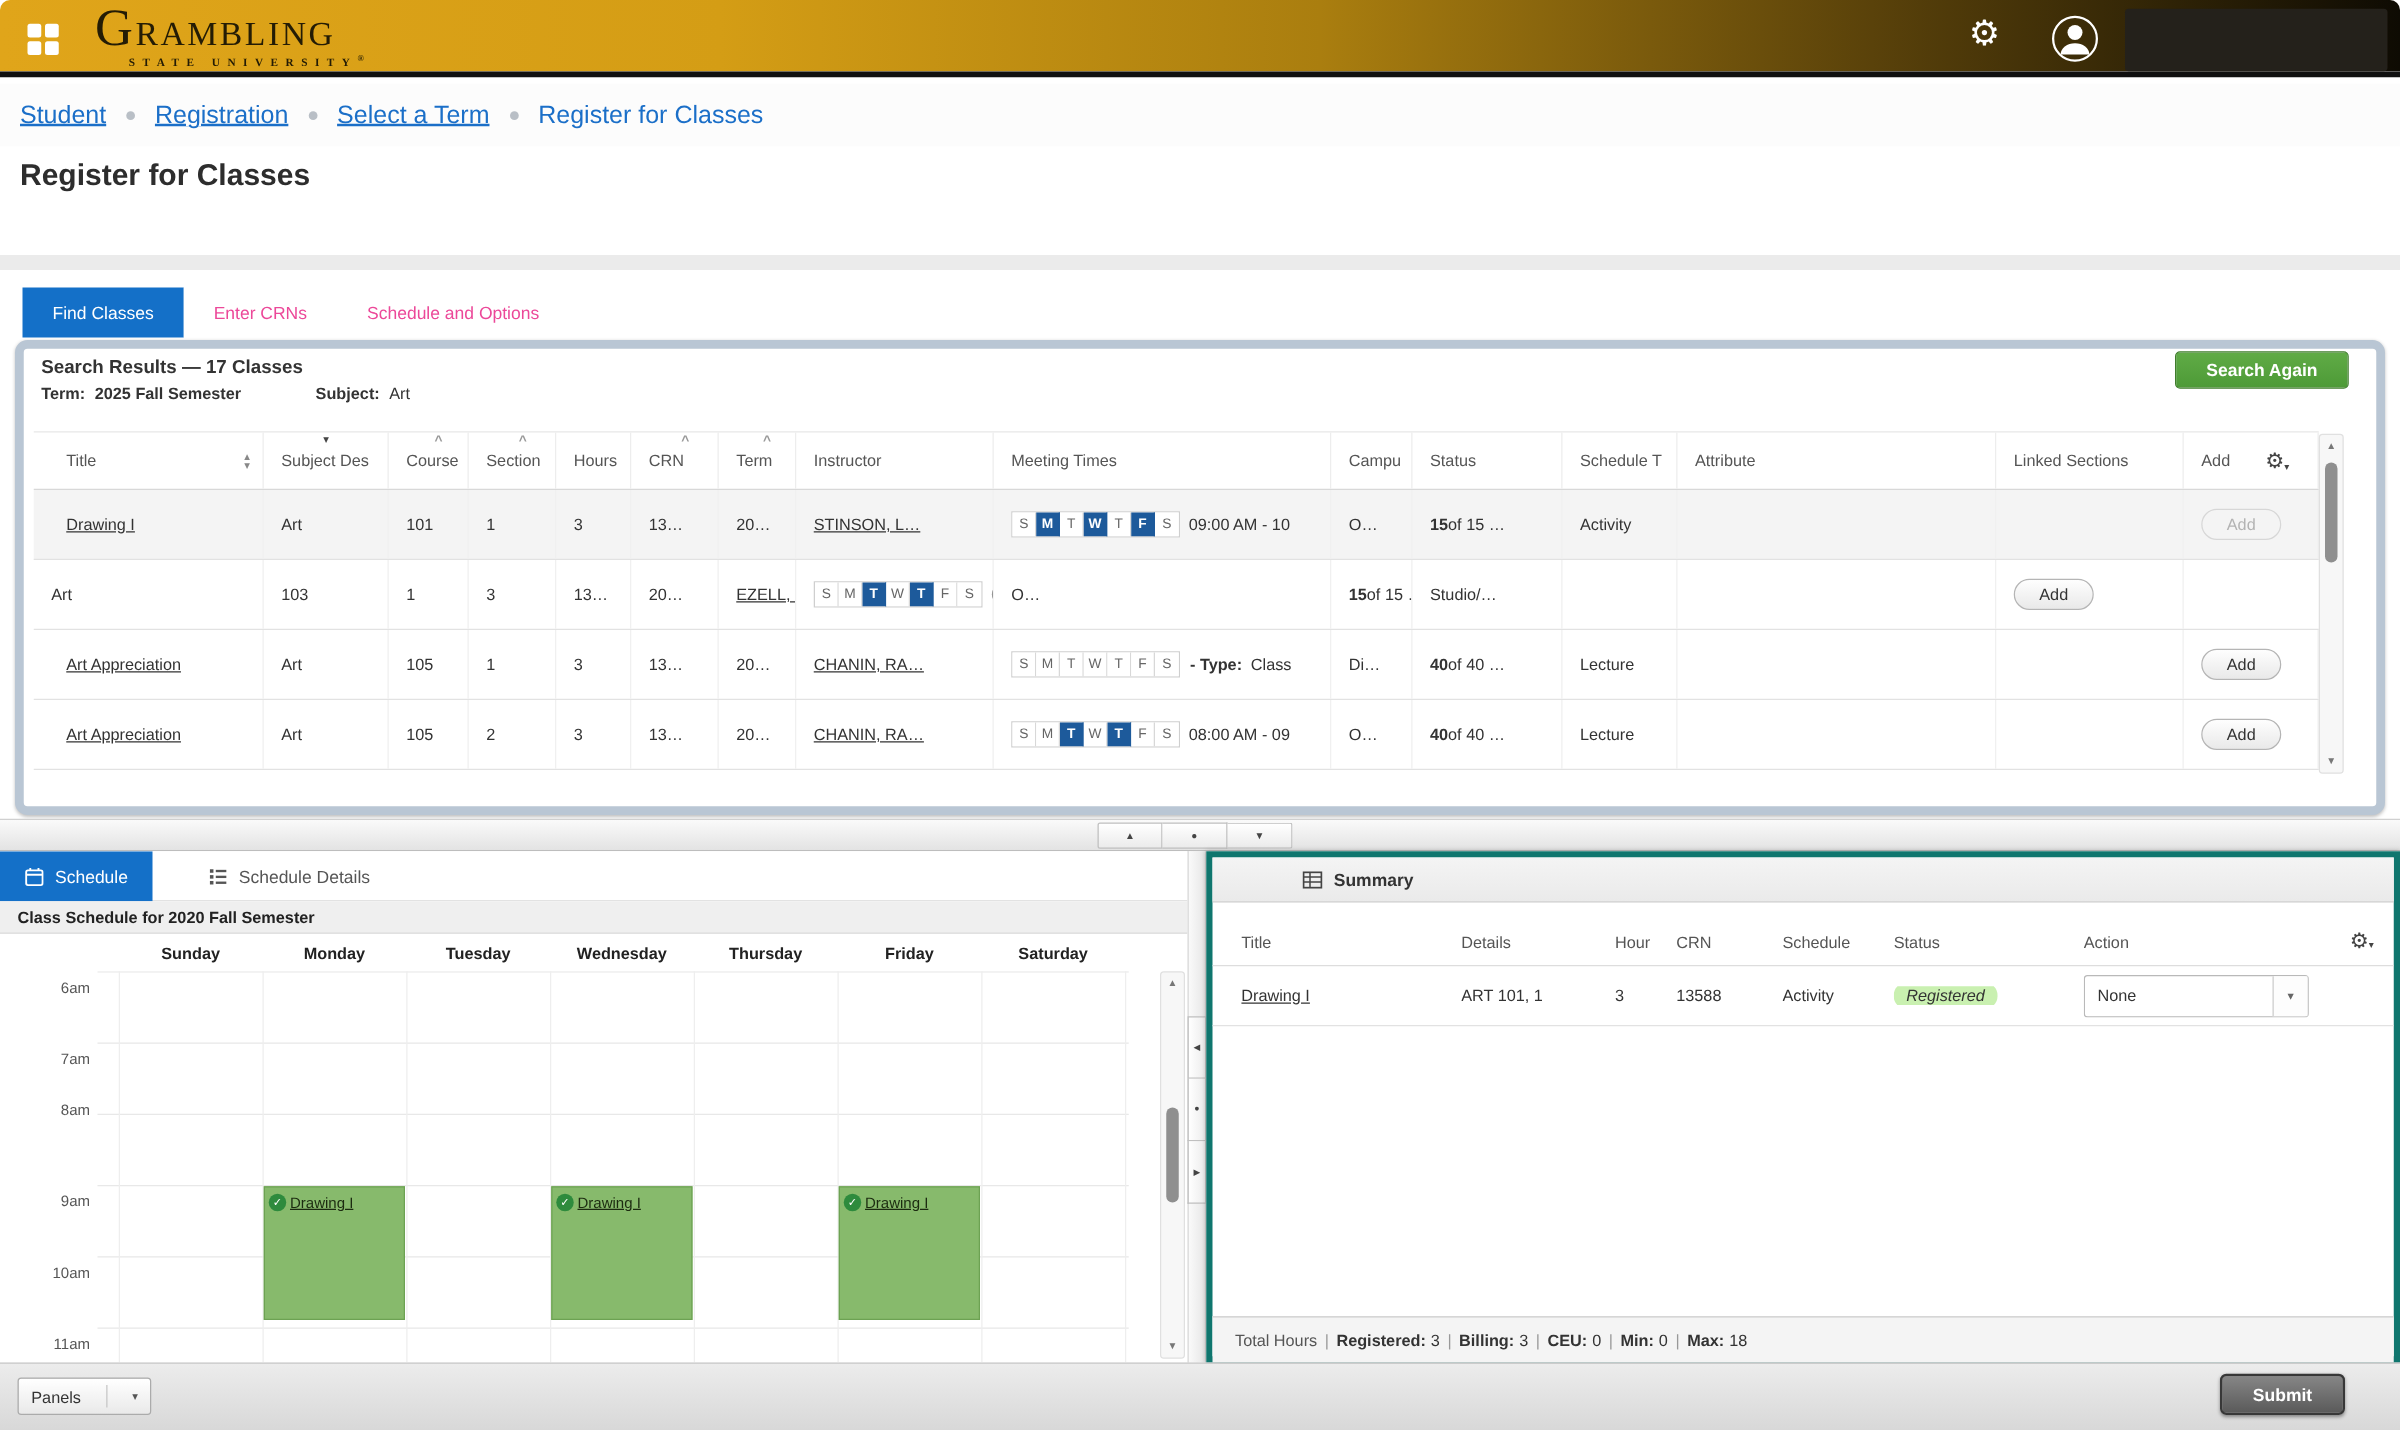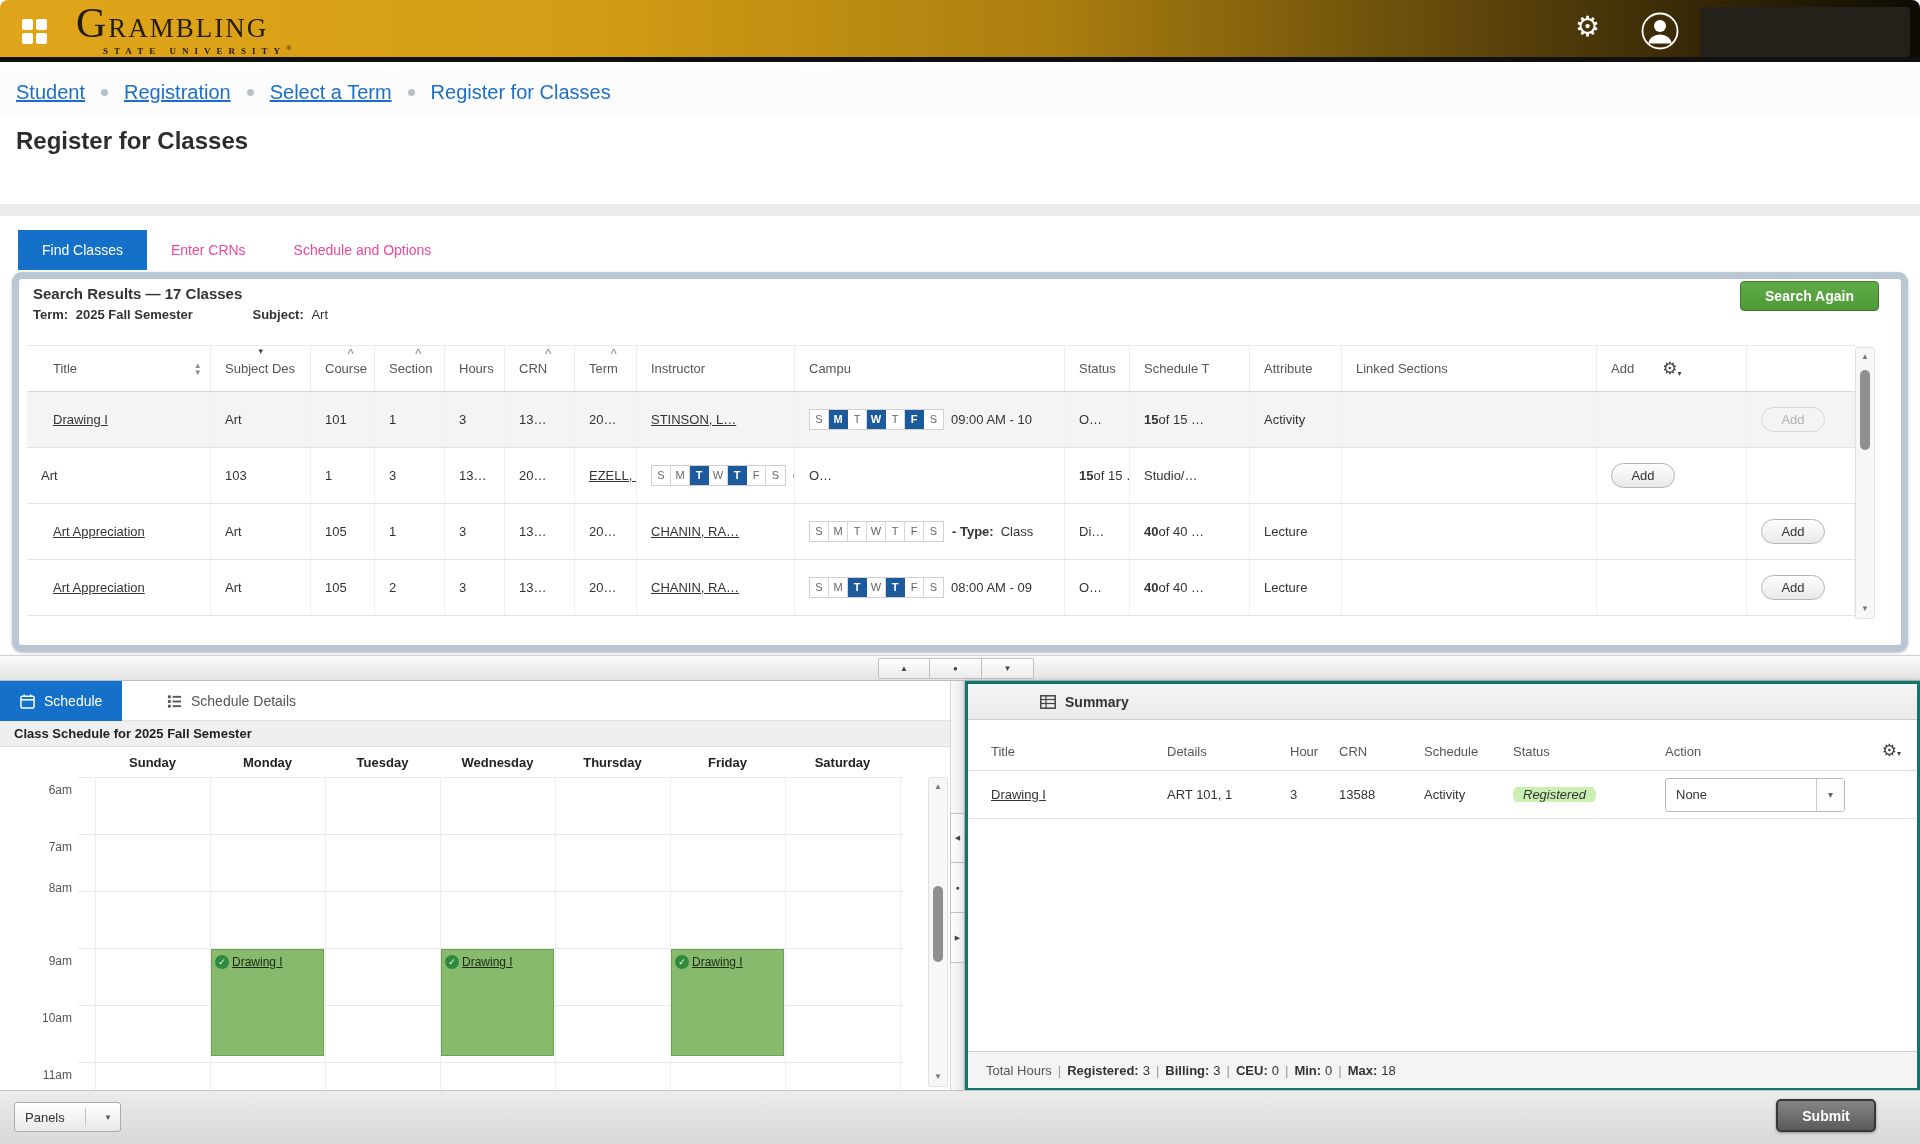--- a/index.html
+++ b/index.html
@@ -103,21 +103,21 @@
 .event-check{display:inline-block;width:14px;height:14px;border-radius:50%;background:#2e8b3d;color:#fff;font-size:9px;line-height:14px;text-align:center;vertical-align:middle}
 .event-label{font-size:12px;color:#1c2b10;text-decoration:underline;margin-left:3px;vertical-align:middle;cursor:pointer}
 
 
 .vsplit{position:absolute;left:950px;top:681px;width:15px;height:409px;background:linear-gradient(90deg,#fafafa,#e6e6e6);border-left:1px solid #d5d5d5;border-right:1px solid #cfcfcf;cursor:col-resize}
 .vsplit-btns{position:absolute;top:132px;left:-1px;width:15px}
 .vsb{height:50px;border:1px solid #c0c0c0;border-top:none;background:linear-gradient(90deg,#fff,#ececec);display:flex;align-items:center;justify-content:center;font-size:7px;color:#444;cursor:pointer}
 .vsb:first-child{border-top:1px solid #c0c0c0}
 
 
-.sumpanel{position:absolute;left:965px;top:681px;width:955px;height:409px;background:#fff;border:3px solid #0f766e;box-shadow:0 0 4px rgba(0,0,0,.25)}
+.sumpanel{position:absolute;left:965px;top:681px;width:955px;height:409px;background:#fff;border:5px solid #0f766e;box-shadow:0 0 4px rgba(0,0,0,.25)}
 .sumhead{height:36px;background:linear-gradient(#f4f4f4,#eaeaea);border-bottom:1px solid #ccc;display:flex;align-items:center}
 .sum-ic{margin-left:72px;color:#444}
 .sum-title{margin-left:9px;font-size:14px;font-weight:bold;color:#333}
 .sumgrid-head{position:absolute;top:48px;left:0;width:100%;height:39px;display:flex;align-items:center;padding-left:23px;border-bottom:1px solid #ddd;color:#555;font-size:13px}
 .sth{flex:none;padding-right:6px;white-space:nowrap;overflow:hidden}
 .sum-gear-wrap{position:absolute;top:56px;right:16px;display:flex;cursor:pointer}
 .sumrow{position:absolute;top:87px;left:0;width:100%;height:48px;display:flex;align-items:center;padding-left:23px;border-bottom:1px solid #e2e2e2}
 .std{flex:none;white-space:nowrap;overflow:hidden}
 .pill-registered{background:#c9f0b0;border-radius:10px;padding:3px 10px;font-style:italic;color:#333}
 .action-select{width:180px;height:34px;border:1px solid #b9b9b9;border-radius:3px;background:#fff;position:relative;display:flex;align-items:center;padding-left:10px;cursor:pointer}
@@ -218,20 +218,23 @@
           <span class="th-label">CRN</span>
           <span class="sort-up">^</span>
         </div>
         <div class="th col-term">
           <span class="th-label">Term</span>
           <span class="sort-up">^</span>
         </div>
         <div class="th col-instructor">
           <span class="th-label">Instructor</span>
         </div>
+        <div class="th col-meeting">
+          <span class="th-label">Meeting Times</span>
+        </div>
         <div class="th col-campus">
           <span class="th-label">Campu</span>
         </div>
         <div class="th col-status">
           <span class="th-label">Status</span>
         </div>
         <div class="th col-schedule_type">
           <span class="th-label">Schedule T</span>
         </div>
         <div class="th col-attribute">
@@ -426,21 +429,21 @@
           <rect x="1" y="1.5" width="3" height="3" fill="currentColor"></rect>
           <rect x="6" y="2" width="9" height="2" fill="currentColor"></rect>
           <rect x="1" y="6.5" width="3" height="3" fill="currentColor"></rect>
           <rect x="6" y="7" width="9" height="2" fill="currentColor"></rect>
           <rect x="1" y="11.5" width="3" height="3" fill="currentColor"></rect>
           <rect x="6" y="12" width="9" height="2" fill="currentColor"></rect>
         </svg>
       <span>Schedule Details</span>
     </div>
   </div>
-  <div class="sched-caption">Class Schedule for 2025 Fall Semester</div>
+  <div class="sched-caption">Class Schedule for 2020 Fall Semester</div>
   <div class="dayhead">
     <span class="dh-gutter"></span>
     <span class="dh">Sunday</span>
     <span class="dh">Monday</span>
     <span class="dh">Tuesday</span>
     <span class="dh">Wednesday</span>
     <span class="dh">Thursday</span>
     <span class="dh">Friday</span>
     <span class="dh">Saturday</span>
   </div>

